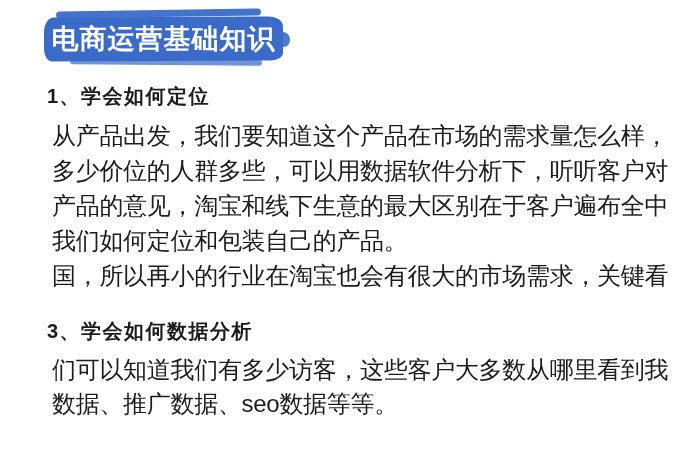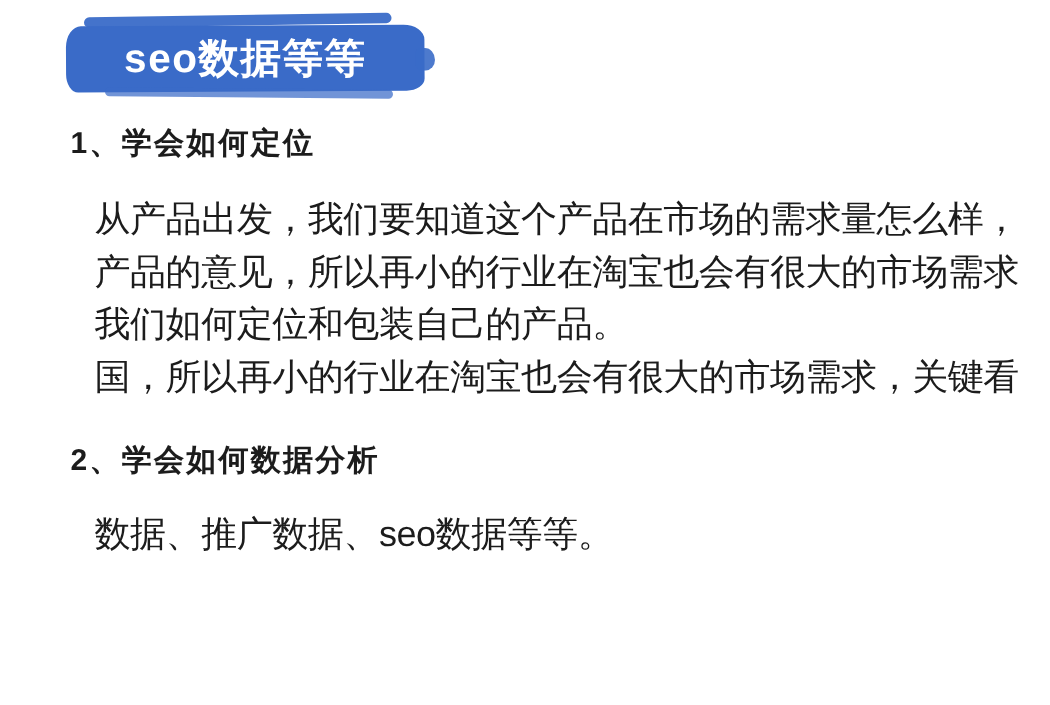--- a/index.html
+++ b/index.html
@@ -82,57 +82,59 @@
     width: 615px;
     color: #1c1c1c;
   }
   .section-heading {
     font-size: 20px;
     font-weight: 800;
     letter-spacing: 1.5px;
     line-height: 33px;
     white-space: nowrap;
   }
-  .para { margin: 16px; }
+  .para { margin: 5px; }
   .para-line {
     font-size: 24px;
     font-weight: 500;
     line-height: 35px;
     letter-spacing: -0.3px;
     white-space: nowrap;
   }
   .section-2 { margin-top: 22px; }
   .section-2 .para-line { line-height: 34px; }
 </style>
 </head>
 <body>
 
 <div class="page">
 
   <div class="badge">
     <div class="badge-streak-top" style="background-color: rgb(58, 107, 200);"></div>
     <div class="badge-body" style="background-color: rgb(58, 107, 200);"></div>
     <div class="badge-streak-bottom" style="background-color: rgb(58, 107, 200);"></div>
     <div class="badge-tail" style="background-color: rgb(58, 107, 200);"></div>
-    <div class="badge-text" style="color: rgb(255, 255, 255);">seo数据等等</div>
+    <div class="badge-text" style="color: rgb(255, 255, 255);">电商运营基础知识</div>
   </div>
 
   <div class="content" style="color: rgb(28, 28, 28);">
 
     <section class="section-1">
       <div class="section-heading">1、学会如何定位</div>
       <div class="para">
         <div class="para-line">从产品出发，我们要知道这个产品在市场的需求量怎么样，</div>
-        <div class="para-line">产品的意见，所以再小的行业在淘宝也会有很大的市场需求</div>
+        <div class="para-line">多少价位的人群多些，可以用数据软件分析下，听听客户对</div>
+        <div class="para-line">产品的意见，淘宝和线下生意的最大区别在于客户遍布全中</div>
         <div class="para-line">我们如何定位和包装自己的产品。</div>
         <div class="para-line">国，所以再小的行业在淘宝也会有很大的市场需求，关键看</div>
       </div>
     </section>
 
     <section class="section-2">
-      <div class="section-heading">2、学会如何数据分析</div>
+      <div class="section-heading">3、学会如何数据分析</div>
       <div class="para">
+        <div class="para-line">们可以知道我们有多少访客，这些客户大多数从哪里看到我</div>
         <div class="para-line">数据、推广数据、seo数据等等。</div>
       </div>
     </section>
 
   </div>
 </div>
 
 </body></html>

